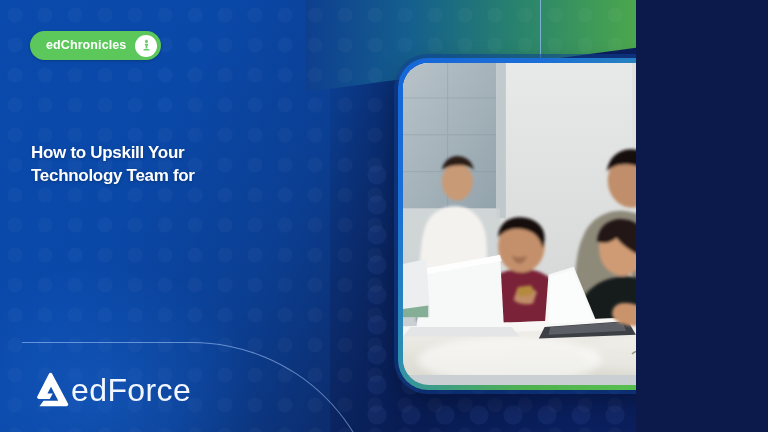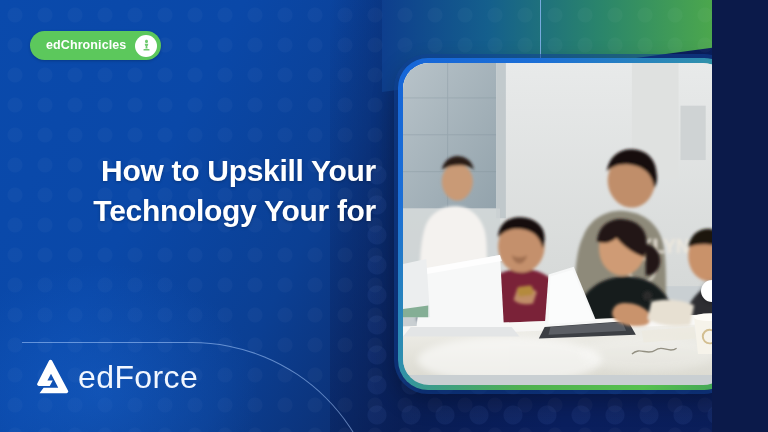--- a/index.html
+++ b/index.html
@@ -1,21 +1,20 @@
 <!DOCTYPE html>
 <html><head>
 <meta charset="utf-8">
 <style>
   html,body{margin:0;padding:0;background:#0b1a4a;}
   *{box-sizing:border-box;}
   .stage{
-    position:relative;width:712px;height:432px;overflow:hidden;
+    position:relative;width:636px;height:432px;overflow:hidden;
     font-family:"Liberation Sans","DejaVu Sans",sans-serif;
     background:#0369a1;
-    text-align:right;
   }
 
   
   .bg-base{position:absolute;inset:0;
     background:linear-gradient(118deg,#0a4aac 0%,#0a48a8 26%,#0b3f93 46%,#0c2f72 62%,#0a2260 75%,#071a4e 100%);}
   .bg-dark-right{position:absolute;left:330px;top:0;width:438px;height:432px;
     background:linear-gradient(100deg,rgba(7,24,74,0) 0%,rgba(8,26,78,.75) 28%,#0a1f5e 60%,#0b1e58 100%);}
   
   .wedge{position:absolute;right:0;top:0;width:330px;height:92px;
     background:linear-gradient(90deg,#0e3f8e 0%,#15628f 32%,#2c8a6c 66%,#4fae4c 100%);
@@ -40,26 +39,26 @@
   .badge{position:absolute;left:30px;top:31px;height:29px;display:flex;align-items:center;
     background:#5cc85c;border-radius:18px;padding:0 4px 0 16px;gap:9px;
     box-shadow:0 1px 3px rgba(0,0,0,.22);}
   .badge-text{color:#ffffff;font-size:12.5px;font-weight:600;letter-spacing:.1px;line-height:1;}
   .badge-icon{width:22px;height:22px;border-radius:50%;background:#ffffff;
     display:flex;align-items:center;justify-content:center;}
   .badge-icon svg{display:block;}
 
   
   .headline{position:absolute;left:31px;top:131px;width:345px;
-    color:#ffffff;font-size:30px;line-height:1.34;font-weight:700;letter-spacing:-.3px;
+    color:#ffffff;font-size:17px;line-height:1.34;font-weight:700;letter-spacing:-.3px;
     text-shadow:0 1px 3px rgba(0,0,0,.25);}
   .headline .ln{display:block;white-space:nowrap;}
 
   
-  .logo{position:absolute;left:31px;top:357px;display:flex;align-items:center;gap:7px;}
+  .logo{position:absolute;left:31px;top:370px;display:flex;align-items:center;gap:0;}
   .logo-mark{width:40px;height:40px;}
   .logo-word{color:#f2f7ff;font-size:32px;font-weight:300;letter-spacing:.4px;line-height:1;}
 
   
   .card-wrap{position:absolute;left:398px;top:58px;width:336px;height:332px;}
   .card-frame{position:absolute;inset:0;border-radius:30px;padding:5px;
     background:linear-gradient(135deg,#1565d8 0%,#1c6fd6 22%,#2f8fae 46%,#4fb14f 68%,#56c14f 86%,#3d9f58 100%);
     box-shadow:0 0 0 4px rgba(16,66,150,.55),0 10px 26px rgba(0,0,0,.33);}
   .card-inner{position:absolute;inset:5px;border-radius:26px;overflow:hidden;background:#c9cfd2;}
   .photo{position:absolute;inset:0;}
@@ -92,21 +91,21 @@
       <svg width="15" height="15" viewBox="0 0 24 24" aria-hidden="true">
         <path d="M12 2.6c1.35 0 2.45 1.1 2.45 2.45 0 .8-.38 1.5-.97 1.95l.6 1.05h-4.16l.6-1.05A2.44 2.44 0 0 1 9.55 5.05C9.55 3.7 10.65 2.6 12 2.6z" fill="#6fc96f"></path>
         <path d="M9.3 9.2h5.4c.2 1.7-.5 3.1-1.5 4.1l.5 3.6H10.3l.5-3.6c-1-1-1.7-2.4-1.5-4.1z" fill="#6fc96f"></path>
         <rect x="7.1" y="17.6" width="9.8" height="2.5" rx="1.1" fill="#6fc96f"></rect>
       </svg>
     </span>
   </div>
 
   <h1 class="headline">
     <span class="ln">How to Upskill Your</span>
-    <span class="ln">Technology Your for</span>
+    <span class="ln">Technology Team for</span>
   </h1>
 
   <div class="logo">
     <span class="logo-mark">
       <svg width="40" height="40" viewBox="0 0 48 48" aria-hidden="true">
         <path d="M25.2 4.2 44.5 40.4a2 2 0 0 1-1.76 2.95H10.2l4.9-6.6h17.6L24 20.2l-4.3 8.1h6.4l-3.6 6.4H9.3a2 2 0 0 1-1.74-3L21.7 4.2a2 2 0 0 1 3.5 0z" fill="#ffffff"></path>
       </svg>
     </span>
     <span class="logo-word">edForce</span>
   </div>

